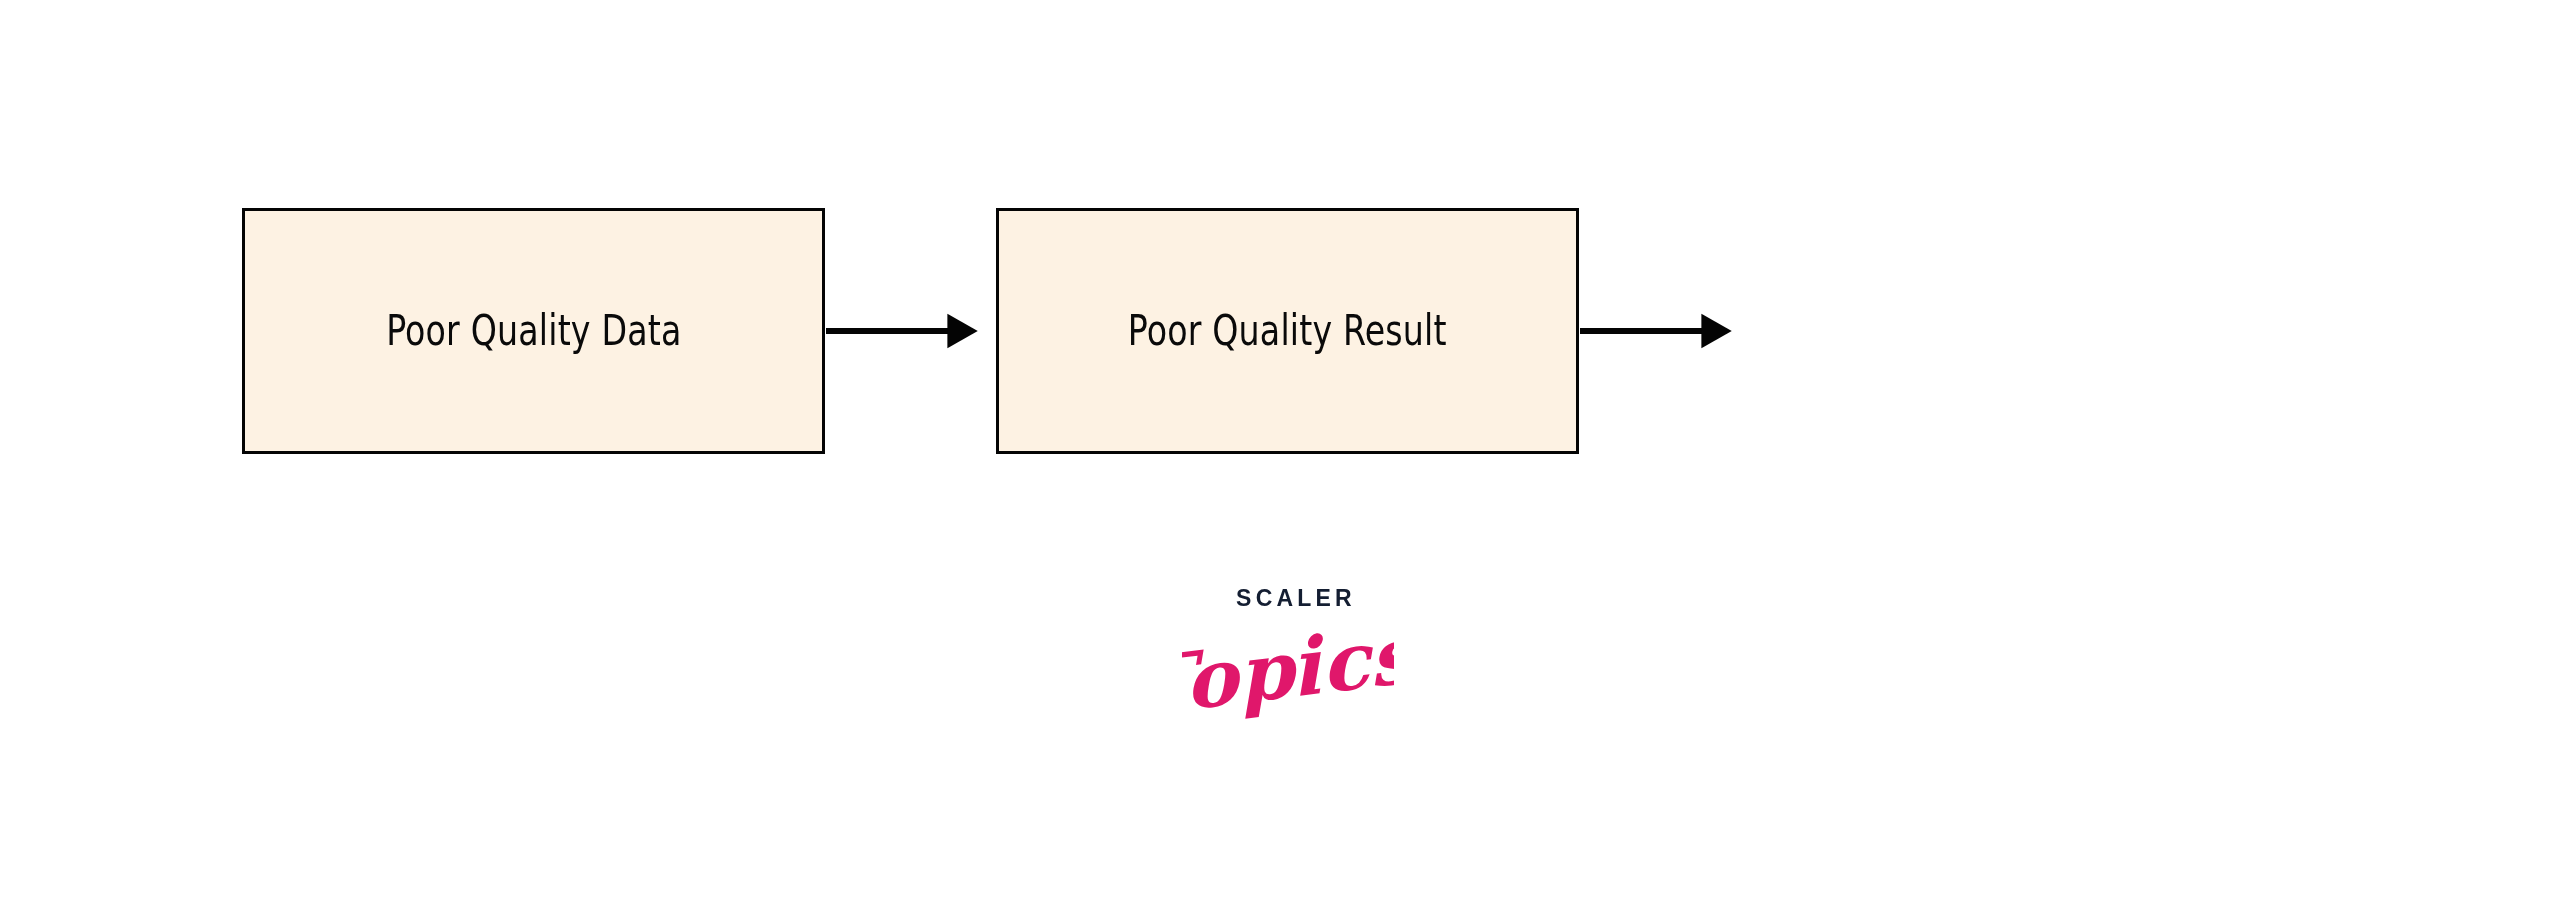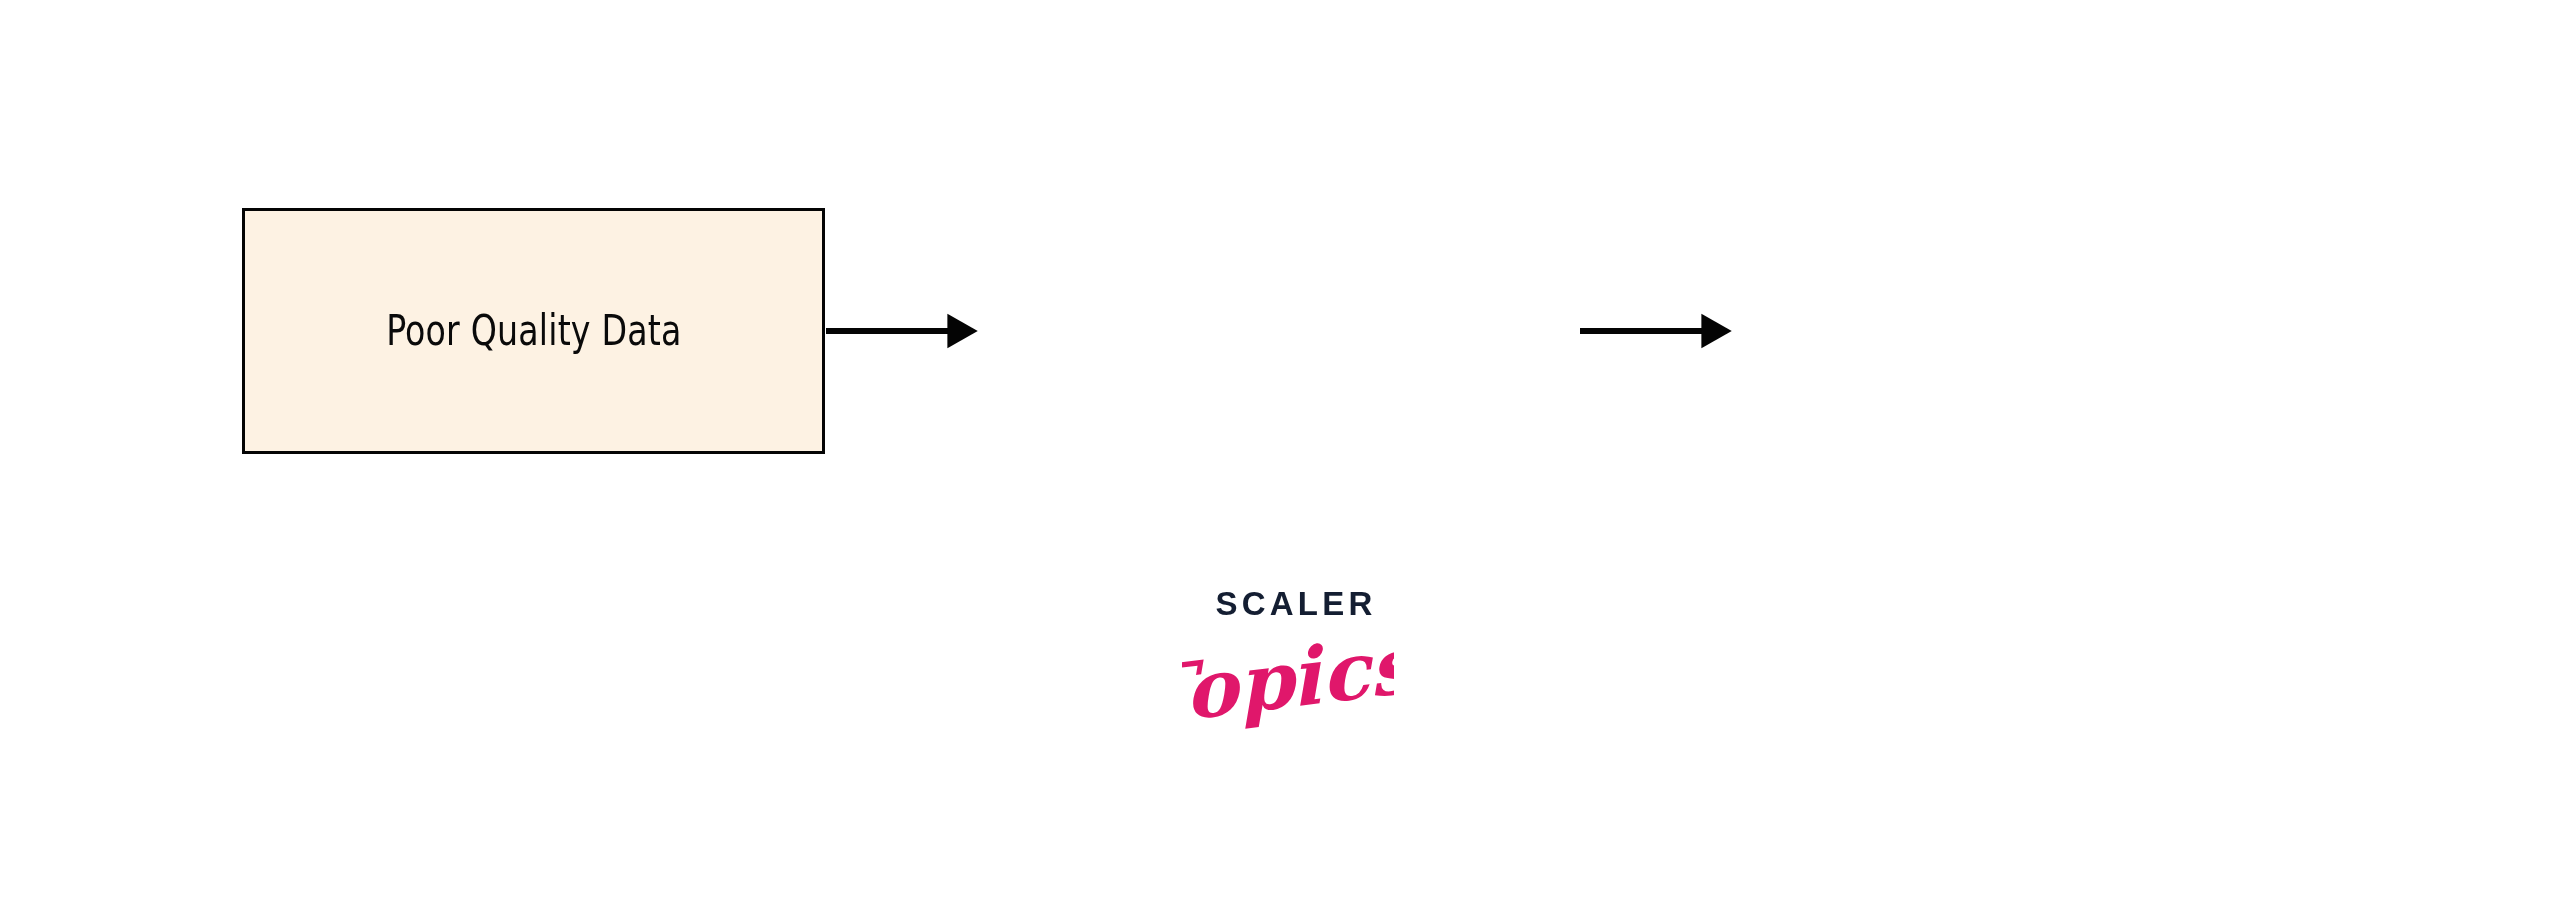--- a/index.html
+++ b/index.html
@@ -74,21 +74,21 @@
     top: 587px;
     width: 242px;
     height: 170px;
     display: flex;
     flex-direction: column;
     align-items: center;
   }
   .logo-scaler {
     font-family: "Liberation Sans", "DejaVu Sans", sans-serif;
     font-weight: 700;
-    font-size: 33px;
+    font-size: 23px;
     letter-spacing: 4.2px;
     color: #141E32;
     line-height: 1;
     margin-left: 16px;
   }
   .logo-topics {
     margin-top: 1.5px;
     width: 212px;
     height: 114px;
   }
@@ -105,20 +105,23 @@
       <span class="node-label">Poor Quality Data</span>
     </div>
 
     <div class="arrow a1">
       <svg viewBox="0 0 228 64" preserveAspectRatio="none" aria-hidden="true">
         <line x1="0" y1="32" x2="165" y2="32" stroke="#040404" stroke-width="8"></line>
         <polygon points="160,9 200,32 160,55" fill="#040404"></polygon>
       </svg>
     </div>
 
+    <div class="node-box n2">
+      <span class="node-label">Poor Quality Result</span>
+    </div>
 
     <div class="arrow a2">
       <svg viewBox="0 0 228 64" preserveAspectRatio="none" aria-hidden="true">
         <line x1="0" y1="32" x2="165" y2="32" stroke="#040404" stroke-width="8"></line>
         <polygon points="160,9 200,32 160,55" fill="#040404"></polygon>
       </svg>
     </div>
 
 
   </div>

